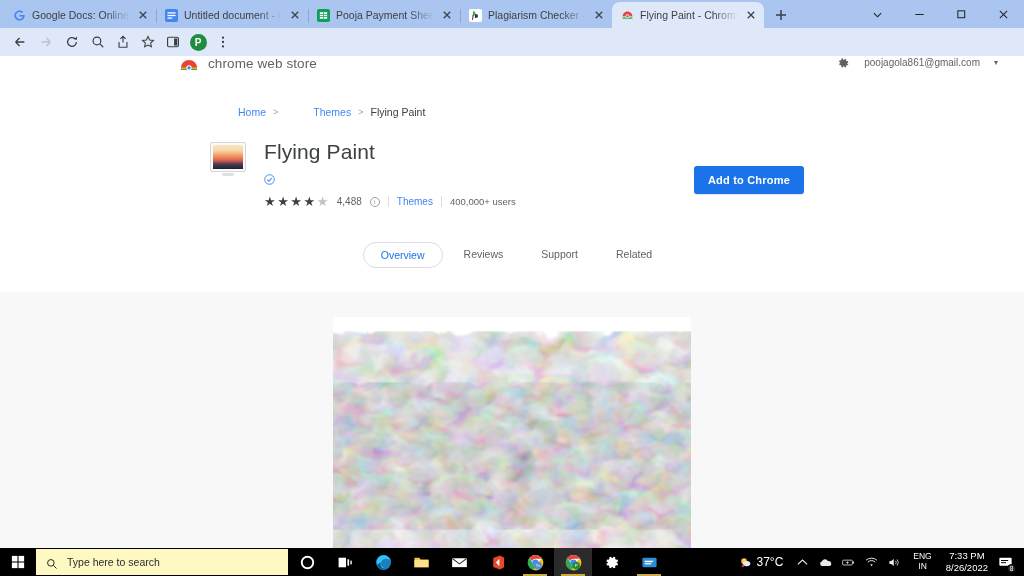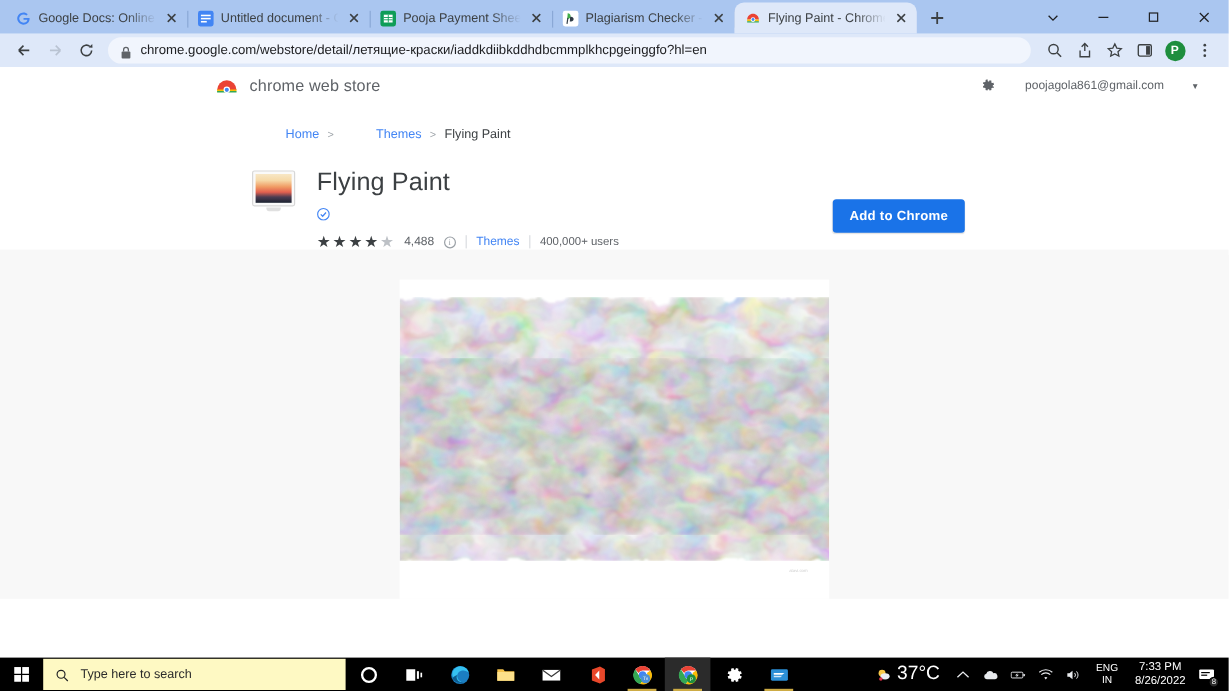--- a/index.html
+++ b/index.html
@@ -156,38 +156,38 @@
   
   .page {
     height: 492px;
     background: #ffffff;
     overflow: hidden;
     position: relative;
   }
   .cws-header {
     height: 30px;
     display: flex;
-    align-items: center;
+    align-items: flex-start;
     padding: 0 26px 0 180px;
     justify-content: space-between;
     background: #fff;
   }
   .cws-brand { display: flex; align-items: center; gap: 10px; }
   .cws-logo {
     width: 18px; height: 14px;
     position: relative;
     overflow: hidden;
   }
   .cws-logo svg { width: 18px; height: 14px; display: block; }
   .cws-brandtext {
     font-size: 13.5px;
     color: #5f6368;
     letter-spacing: .1px;
   }
-  .cws-account { display: flex; align-items: center; gap: 24px; }
+  .cws-account { display: flex; align-items: center; gap: 14px; }
   .cws-account .gear { width: 13px; height: 13px; color: #5f6368; }
   .cws-email { font-size: 10px; color: #5f6368; }
   .cws-account .chev { font-size: 8px; color: #5f6368; }
 
   .detail-top { background: #fff; padding: 0 0 0 0; }
   .detail-inner { width: 620px; margin: 0 auto; padding-left: 8px; }
 
   .breadcrumb {
     display: flex; align-items: center; gap: 7px;
     font-size: 10.5px;
@@ -350,21 +350,21 @@
     gap: 0;
     padding-right: 4px;
   }
   .tray-item {
     display: flex; align-items: center; justify-content: center;
     color: #e8eaed;
     height: 28px;
     padding: 0 5px;
   }
   .tray-item svg { width: 13px; height: 13px; }
-  .temp { font-size: 16px; color: #fff; padding-right: 8px; }
+  .temp { font-size: 12px; color: #fff; padding-right: 8px; }
   .lang {
     font-size: 8.5px;
     color: #fff;
     line-height: 1.15;
     text-align: center;
     padding: 0 7px;
   }
   .clock {
     font-size: 9.5px;
     color: #fff;
@@ -515,29 +515,20 @@
           <path fill="none" stroke="currentColor" stroke-width="1.5" d="M3 8h10m0 0L8.5 3.5M13 8l-4.5 4.5"></path>
         </svg>
     </div>
     <div class="navbtn">
       <svg viewBox="0 0 16 16">
           <path fill="none" stroke="currentColor" stroke-width="1.5" d="M13 8a5 5 0 1 1-1.6-3.7"></path>
           <path fill="currentColor" d="M13.6 1.8l.2 3.6-3.6-.2z"></path>
         </svg>
     </div>
 
-    <div class="omnibox">
-      <span class="lock">
-        <svg viewBox="0 0 12 14">
-            <rect x="1.6" y="6" width="8.8" height="7" rx="1" fill="currentColor"></rect>
-            <path d="M3.6 6V4.2a2.4 2.4 0 014.8 0V6" fill="none" stroke="currentColor" stroke-width="1.3"></path>
-          </svg>
-      </span>
-      <span class="urltext" title="chrome.google.com/webstore/detail/летящие-краски/iaddkdiibkddhdbcmmplkhcpgeinggfo?hl=en">chrome.google.com/webstore/detail/летящие-краски/iaddkdiibkddhdbcmmplkhcpgeinggfo?hl=en</span>
-    </div>
 
     <div class="tbicons">
       <div class="tbicon">
         <svg viewBox="0 0 16 16">
             <circle cx="6.8" cy="6.8" r="4.4" fill="none" stroke="currentColor" stroke-width="1.4"></circle>
             <path stroke="currentColor" stroke-width="1.4" d="M10.2 10.2L14 14"></path>
           </svg>
       </div>
       <div class="tbicon">
         <svg viewBox="0 0 16 16">
@@ -635,20 +626,26 @@
               <span class="rating-count">4,488</span>
               <span class="info-i">i</span>
               <span class="vbar"></span>
               <a class="cat-link" href="#">Themes</a>
               <span class="vbar"></span>
               <span class="users-count">400,000+ users</span>
             </div>
           </div>
         </div>
 
+        <div class="tabs-row">
+          <div class="nav-tab sel">Overview</div>
+          <div class="nav-tab">Reviews</div>
+          <div class="nav-tab">Support</div>
+          <div class="nav-tab">Related</div>
+        </div>
       </div>
 
       <button class="add-btn">Add to Chrome</button>
     </div>
 
     <div class="content-area">
       <div class="media-card">
         <svg class="paint-canvas" viewBox="0 0 358 266" preserveAspectRatio="xMidYMid meet">
           <defs>
             <filter id="blobby" x="-20%" y="-20%" width="140%" height="140%">

